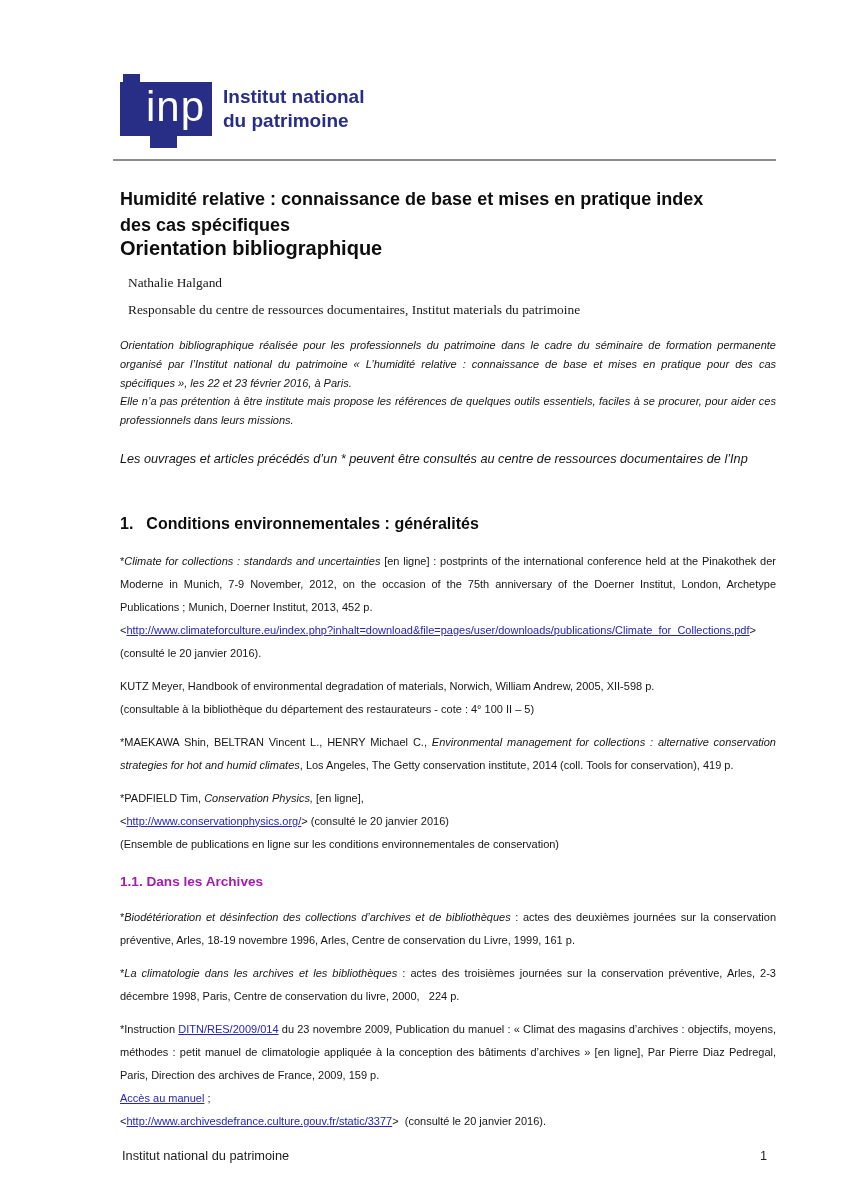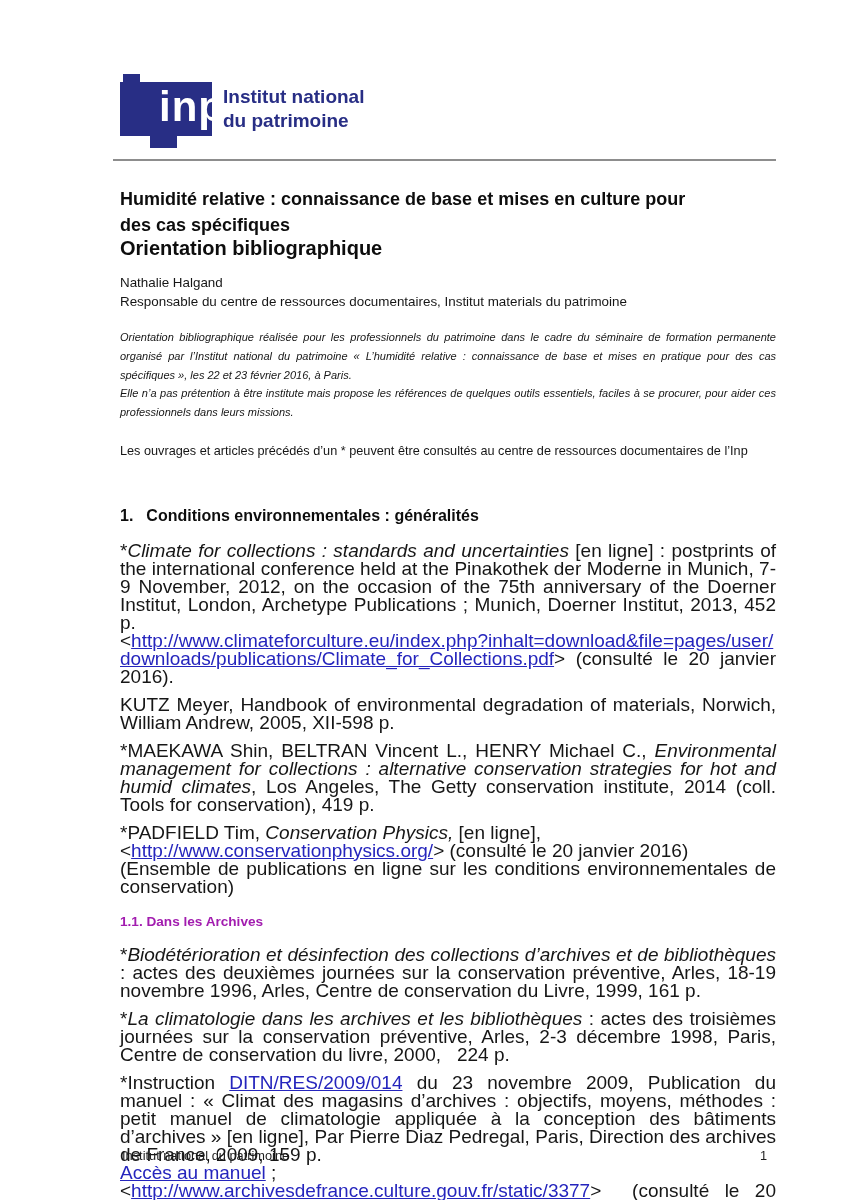--- a/index.html
+++ b/index.html
@@ -22,55 +22,54 @@
   }
   .logo-box::before {
     content: ""; position: absolute; left: 3px; top: -8px;
     width: 17px; height: 9px; background: #282e85;
   }
   .logo-box::after {
     content: ""; position: absolute; left: 30px; bottom: -12px;
     width: 27px; height: 13px; background: #282e85;
   }
   .logo-acronym {
-    display: block; color: #ffffff; font-weight: bold;
-    font-size: 42px; line-height: 49px; padding-left: 15px;
+    display: block; color: #ffffff; font-weight: normal;
+    font-size: 42px; line-height: 49px; padding-left: 26px;
     letter-spacing: 1px;
-    margin-left: 24px;
   }
   .brand-name {
     position: absolute; left: 223px; top: 85px;
     color: #282e85; font-weight: bold;
     font-size: 19px; line-height: 24px;
   }
   .header-rule {
     position: absolute; left: 113px; top: 159px; width: 663px;
     height: 0; border-top: 2px solid #8d8d8d;
   }
 
   
   .content { position: absolute; left: 120px; top: 187px; width: 656px; }
 
   .doc-title { margin: 0; font-size: 18px; line-height: 25.5px; font-weight: bold; color: #0d0d0d; }
   .doc-title .tline { display: block; }
   .doc-subtitle { font-size: 20px; line-height: 21px; font-weight: bold; color: #0d0d0d; }
 
   .author { margin-top: 15px; font-size: 13.4px; line-height: 18.6px; }
-  .author div { margin: 0; }
+  .author div { margin: 8px; font-family: Liberation Serif, serif; }
 
   .intro { margin-top: 17px; font-size: 11px; line-height: 18.7px; font-style: italic; text-align: justify; }
   .intro p { margin: 0; }
 
-  .note { margin-top: 21px; font-size: 12.7px; line-height: 17px; }
+  .note { margin-top: 21px; font-size: 12.7px; line-height: 17px; font-style: italic; }
 
   .section-heading { margin: 45px 0 0 0; font-size: 16px; line-height: 22px; font-weight: bold; color: #0d0d0d; }
   .section-heading .num { display: inline-block; margin-right: 13px; }
 
   .entries { margin-top: 15px; }
-  .entry { margin: 0 0 10px 0; font-size: 19px; line-height: 18px; text-align: justify; }
+  .entry { margin: 0 0 10px 0; font-size: 11px; line-height: 23px; text-align: justify; }
   .entry:last-child { margin-bottom: 0; }
 
   .subsection-heading { margin: 17px 0 13px 0; font-size: 13.6px; line-height: 18px; font-weight: bold; color: #a21caf; }
 
   .it { font-style: italic; }
   .lnk { color: #2525bd; text-decoration: underline; cursor: pointer; }
   .url { word-break: break-all; }
 
   
   .footer {
@@ -89,42 +88,42 @@
   </div>
   <div class="brand-name">
     <div>Institut national</div>
     <div>du patrimoine</div>
   </div>
   <div class="header-rule"></div>
 
   <main class="content">
 
     <h1 class="doc-title">
-        <span class="tline">Humidité relative : connaissance de base et mises en culture pour</span>
+        <span class="tline">Humidité relative : connaissance de base et mises en pratique index</span>
         <span class="tline">des cas spécifiques</span>
       </h1>
     <div class="doc-subtitle">Orientation bibliographique</div>
 
     <div class="author">
       <div>Nathalie Halgand</div>
       <div>Responsable du centre de ressources documentaires, Institut materials du patrimoine</div>
     </div>
 
     <div class="intro">
       <p>Orientation bibliographique réalisée pour les professionnels du patrimoine dans le cadre du séminaire de formation permanente organisé par l’Institut national du patrimoine « L’humidité relative : connaissance de base et mises en pratique pour des cas spécifiques », les 22 et 23 février 2016, à Paris.</p>
       <p>Elle n’a pas prétention à être institute mais propose les références de quelques outils essentiels, faciles à se procurer, pour aider ces professionnels dans leurs missions.</p>
     </div>
 
     <div class="note">Les ouvrages et articles précédés d’un * peuvent être consultés au centre de ressources documentaires de l’Inp</div>
 
     <h2 class="section-heading"><span class="num">1.</span><span>Conditions environnementales : généralités</span></h2>
 
     <div class="entries">
       <p class="entry"><span class="pl">*</span><span class="it">Climate for collections : standards and uncertainties</span><span class="pl"> [en ligne] : postprints of the international conference held at the Pinakothek der Moderne in Munich, 7-9 November, 2012, on the occasion of the 75th anniversary of the Doerner Institut, London, Archetype Publications ; Munich, Doerner Institut, 2013, 452 p.</span><br><span class="pl">&lt;</span><a class="lnk url" href="#">http://www.climateforculture.eu/index.php?inhalt=download&amp;file=pages/user/downloads/publications/Climate_for_Collections.pdf</a><span class="pl">&gt; (consulté le 20 janvier 2016).</span></p>
-      <p class="entry"><span class="pl">KUTZ Meyer, Handbook of environmental degradation of materials, Norwich, William Andrew, 2005, XII-598 p.</span><br></p>
+      <p class="entry"><span class="pl">KUTZ Meyer, Handbook of environmental degradation of materials, Norwich, William Andrew, 2005, XII-598 p.</span><br><span class="pl">(consultable à la bibliothèque du département des restaurateurs - cote : 4° 100 II – 5)</span></p>
       <p class="entry"><span class="pl">*MAEKAWA Shin, BELTRAN Vincent L., HENRY Michael C., </span><span class="it">Environmental management for collections : alternative conservation strategies for hot and humid climates</span><span class="pl">, Los Angeles, The Getty conservation institute, 2014 (coll. Tools for conservation), 419 p.</span></p>
       <p class="entry"><span class="pl">*PADFIELD Tim, </span><span class="it">Conservation Physics,</span><span class="pl"> [en ligne],</span><br><span class="pl">&lt;</span><a class="lnk url" href="#">http://www.conservationphysics.org/</a><span class="pl">&gt; (consulté le 20 janvier 2016)</span><br><span class="pl">(Ensemble de publications en ligne sur les conditions environnementales de conservation)</span></p>
     </div>
 
     <h3 class="subsection-heading">1.1. Dans les Archives</h3>
 
     <div class="entries">
       <p class="entry"><span class="pl">*</span><span class="it">Biodétérioration et désinfection des collections d’archives et de bibliothèques</span><span class="pl"> : actes des deuxièmes journées sur la conservation préventive, Arles, 18-19 novembre 1996, Arles, Centre de conservation du Livre, 1999, 161 p.</span></p>
       <p class="entry"><span class="pl">*</span><span class="it">La climatologie dans les archives et les bibliothèques</span><span class="pl"> : actes des troisièmes journées sur la conservation préventive, Arles, 2-3 décembre 1998, Paris, Centre de conservation du livre, 2000, &nbsp; 224 p.</span></p>
       <p class="entry"><span class="pl">*Instruction </span><a class="lnk" href="#">DITN/RES/2009/014</a><span class="pl"> du 23 novembre 2009, Publication du manuel : « Climat des magasins d’archives : objectifs, moyens, méthodes : petit manuel de climatologie appliquée à la conception des bâtiments d’archives » [en ligne], Par Pierre Diaz Pedregal, Paris, Direction des archives de France, 2009, 159 p.</span><br><a class="lnk" href="#">Accès au manuel</a><span class="pl"> ;</span><br><span class="pl">&lt;</span><a class="lnk url" href="#">http://www.archivesdefrance.culture.gouv.fr/static/3377</a><span class="pl">&gt; &nbsp;(consulté le 20 janvier 2016).</span></p>

